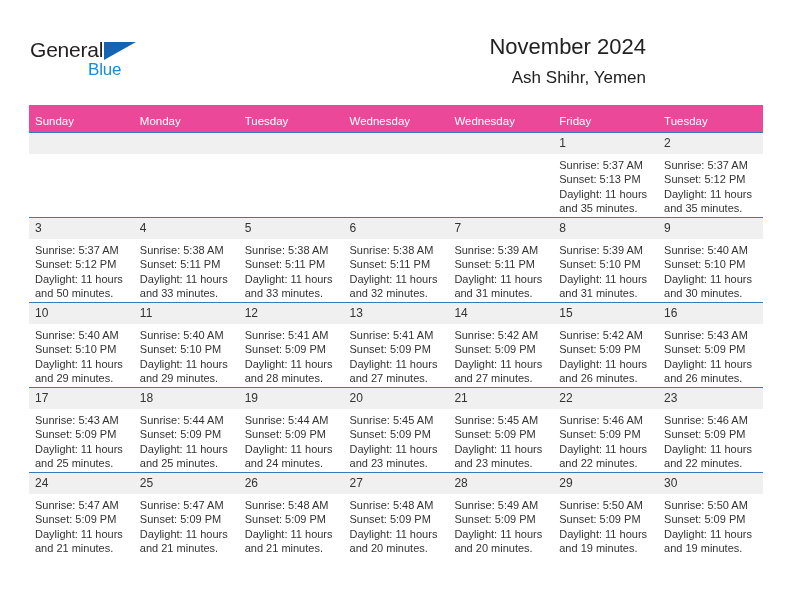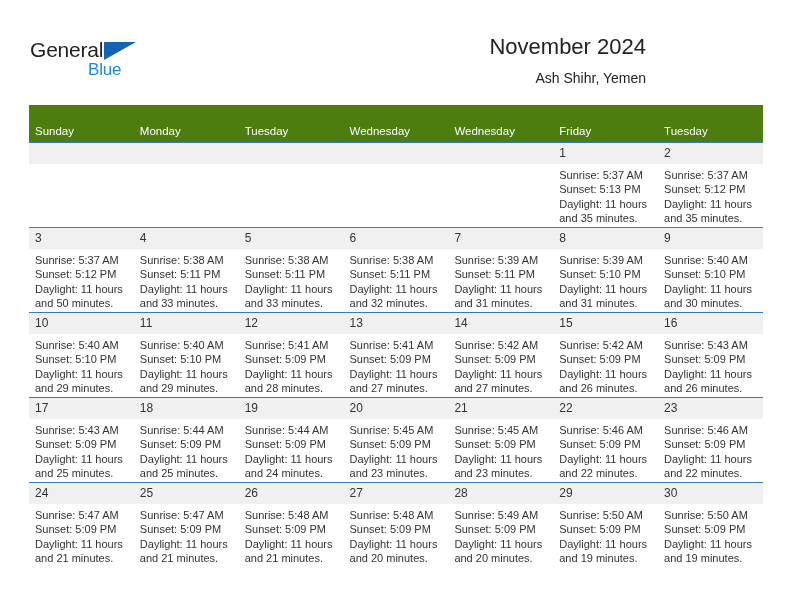--- a/index.html
+++ b/index.html
@@ -69,43 +69,43 @@
     top: 30px;
     text-align: right;
   }
   .month-title {
     font-size: 22px;
     color: #222222;
     line-height: 34px;
     white-space: nowrap;
   }
   .location {
-    font-size: 14px;
+    font-size: 17px;
     color: #222222;
     line-height: 20px;
     margin-top: 4px;
     white-space: nowrap;
   }
 
   
   .cal {
     position: absolute;
     left: 29px;
     top: 105px;
     width: 734px;
     border-collapse: collapse;
     table-layout: fixed;
   }
   .cal th {
-    background: #4d7c0f;
+    background: #ec4899;
     color: #ffffff;
     font-size: 11.5px;
     font-weight: normal;
     text-align: left;
-    padding: 20px 0 5px 6px;
+    padding: 10px 0 5px 6px;
     height: 9px;
     border: none;
   }
   .cal td {
     vertical-align: top;
     padding: 0;
     border: none;
     border-top: 1px solid #3b78bc;
     height: 84px;
     width: 104.85px;

